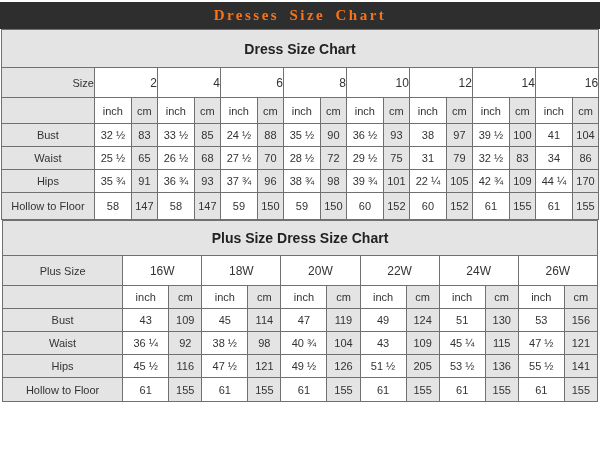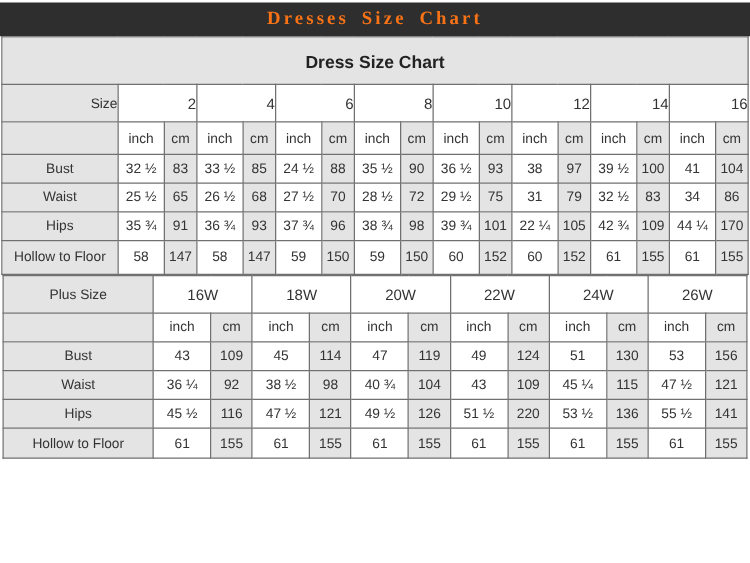--- a/index.html
+++ b/index.html
@@ -212,20 +212,23 @@
       <col style="width: 46px;">
       <col style="width: 33px;">
       <col style="width: 46px;">
       <col style="width: 33px;">
       <col style="width: 46px;">
       <col style="width: 33px;">
       <col style="width: 46px;">
       <col style="width: 33px;">
     </colgroup>
   <tbody>
+      <tr class="r-title">
+        <td class="title-cell" colspan="13">Plus Size Dress Size Chart</td>
+      </tr>
       <tr class="r-size">
         <td class="shaded lbl">Plus Size</td>
         <td class="size-cell" colspan="2">16W</td>
         <td class="size-cell" colspan="2">18W</td>
         <td class="size-cell" colspan="2">20W</td>
         <td class="size-cell" colspan="2">22W</td>
         <td class="size-cell" colspan="2">24W</td>
         <td class="size-cell" colspan="2">26W</td>
       </tr>
       <tr class="r-unit">
@@ -275,21 +278,21 @@
       </tr>
       <tr class="r-data">
         <td class="shaded lbl">Hips</td>
         <td>45 ½</td>
         <td class="shaded">116</td>
         <td>47 ½</td>
         <td class="shaded">121</td>
         <td>49 ½</td>
         <td class="shaded">126</td>
         <td>51 ½</td>
-        <td class="shaded">220</td>
+        <td class="shaded">205</td>
         <td>53 ½</td>
         <td class="shaded">136</td>
         <td>55 ½</td>
         <td class="shaded">141</td>
       </tr>
       <tr class="r-data">
         <td class="shaded lbl">Hollow to Floor</td>
         <td>61</td>
         <td class="shaded">155</td>
         <td>61</td>

